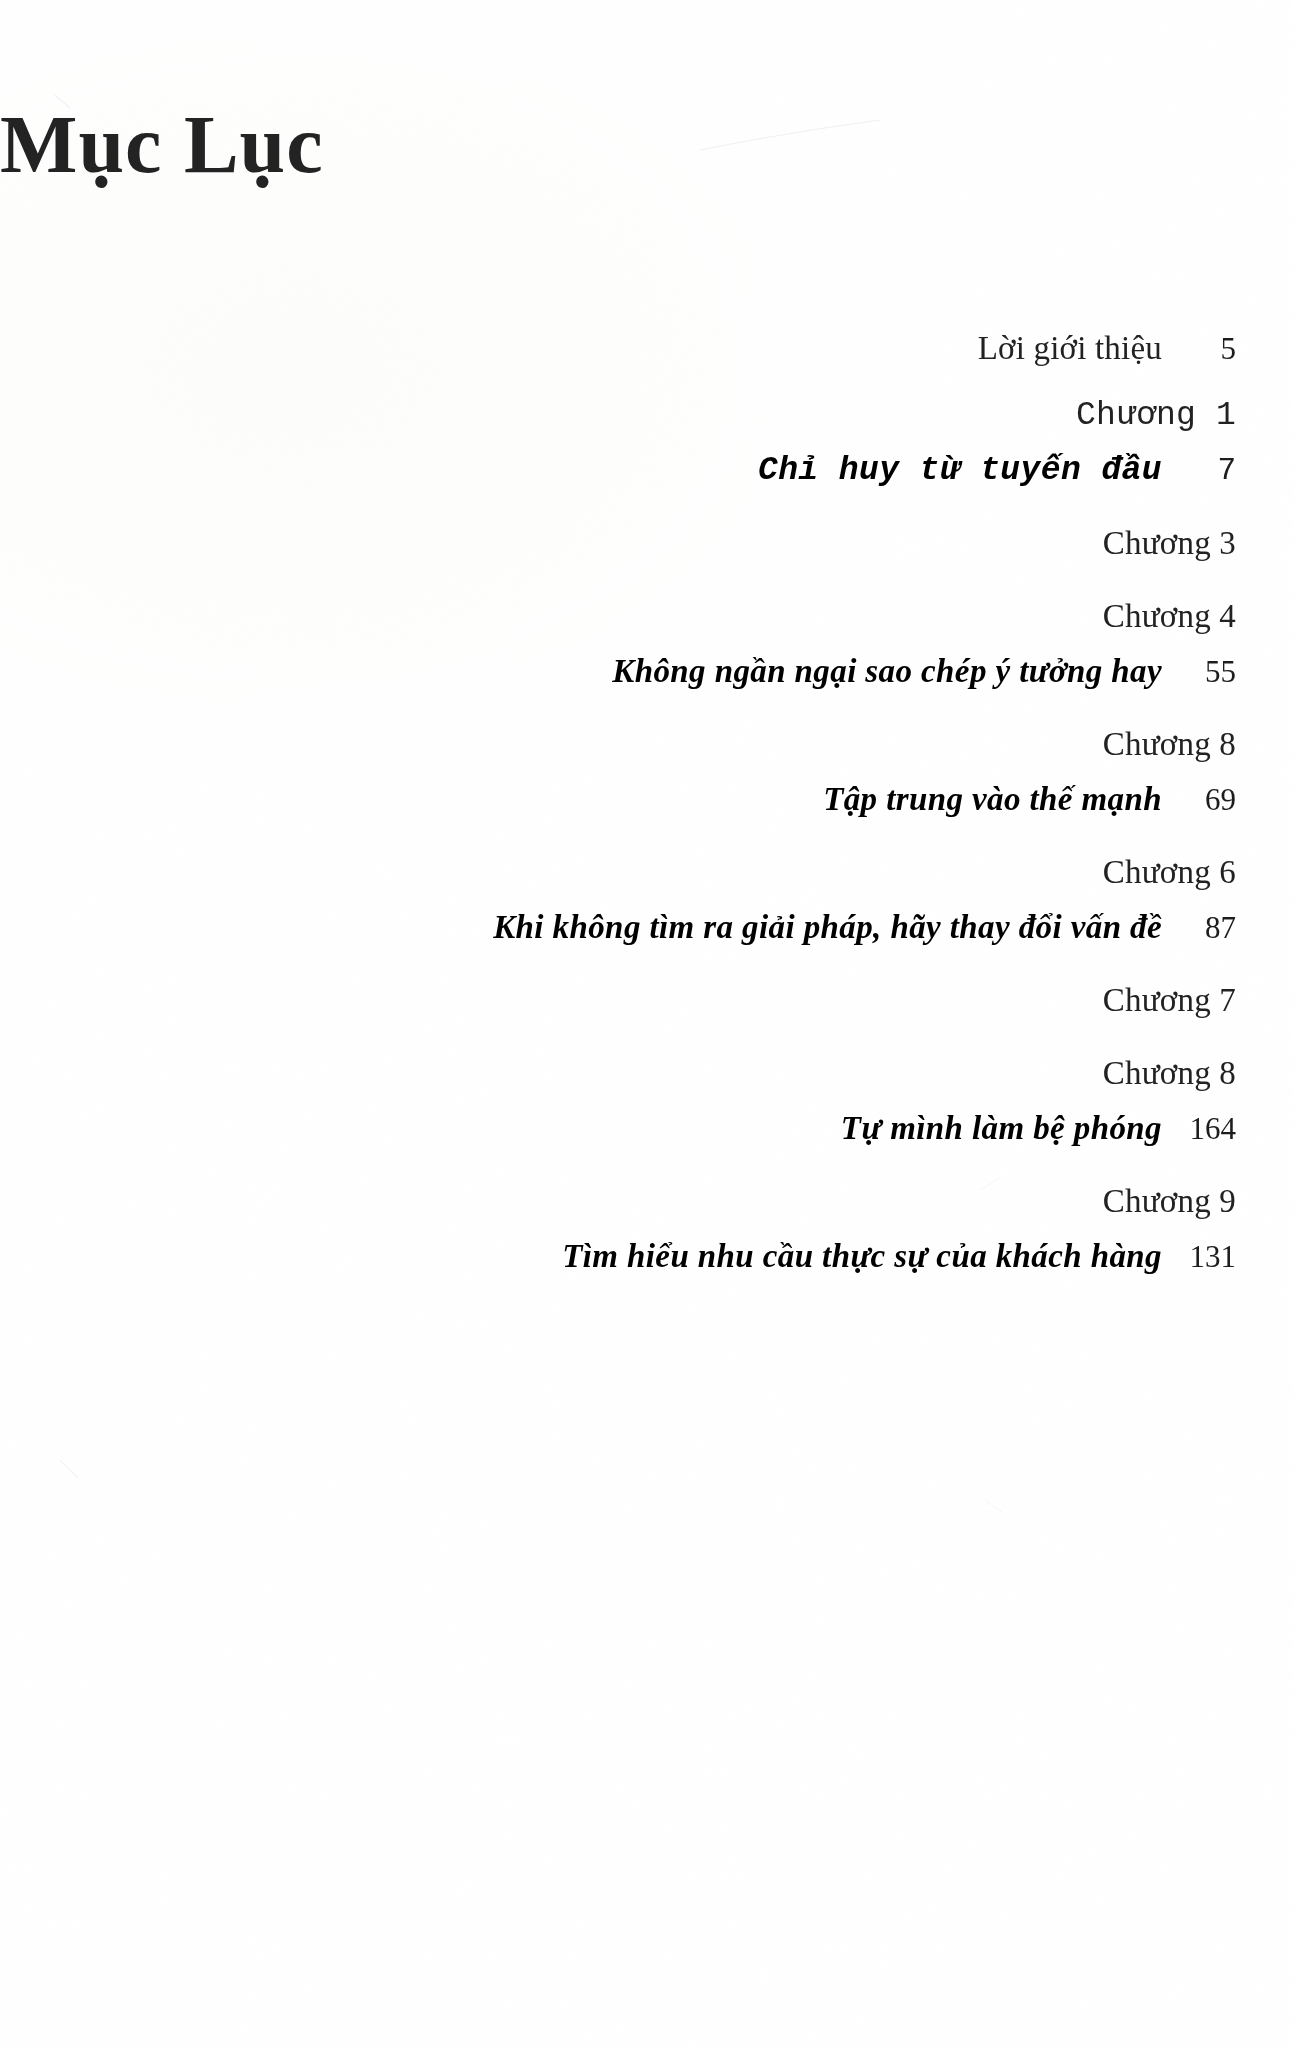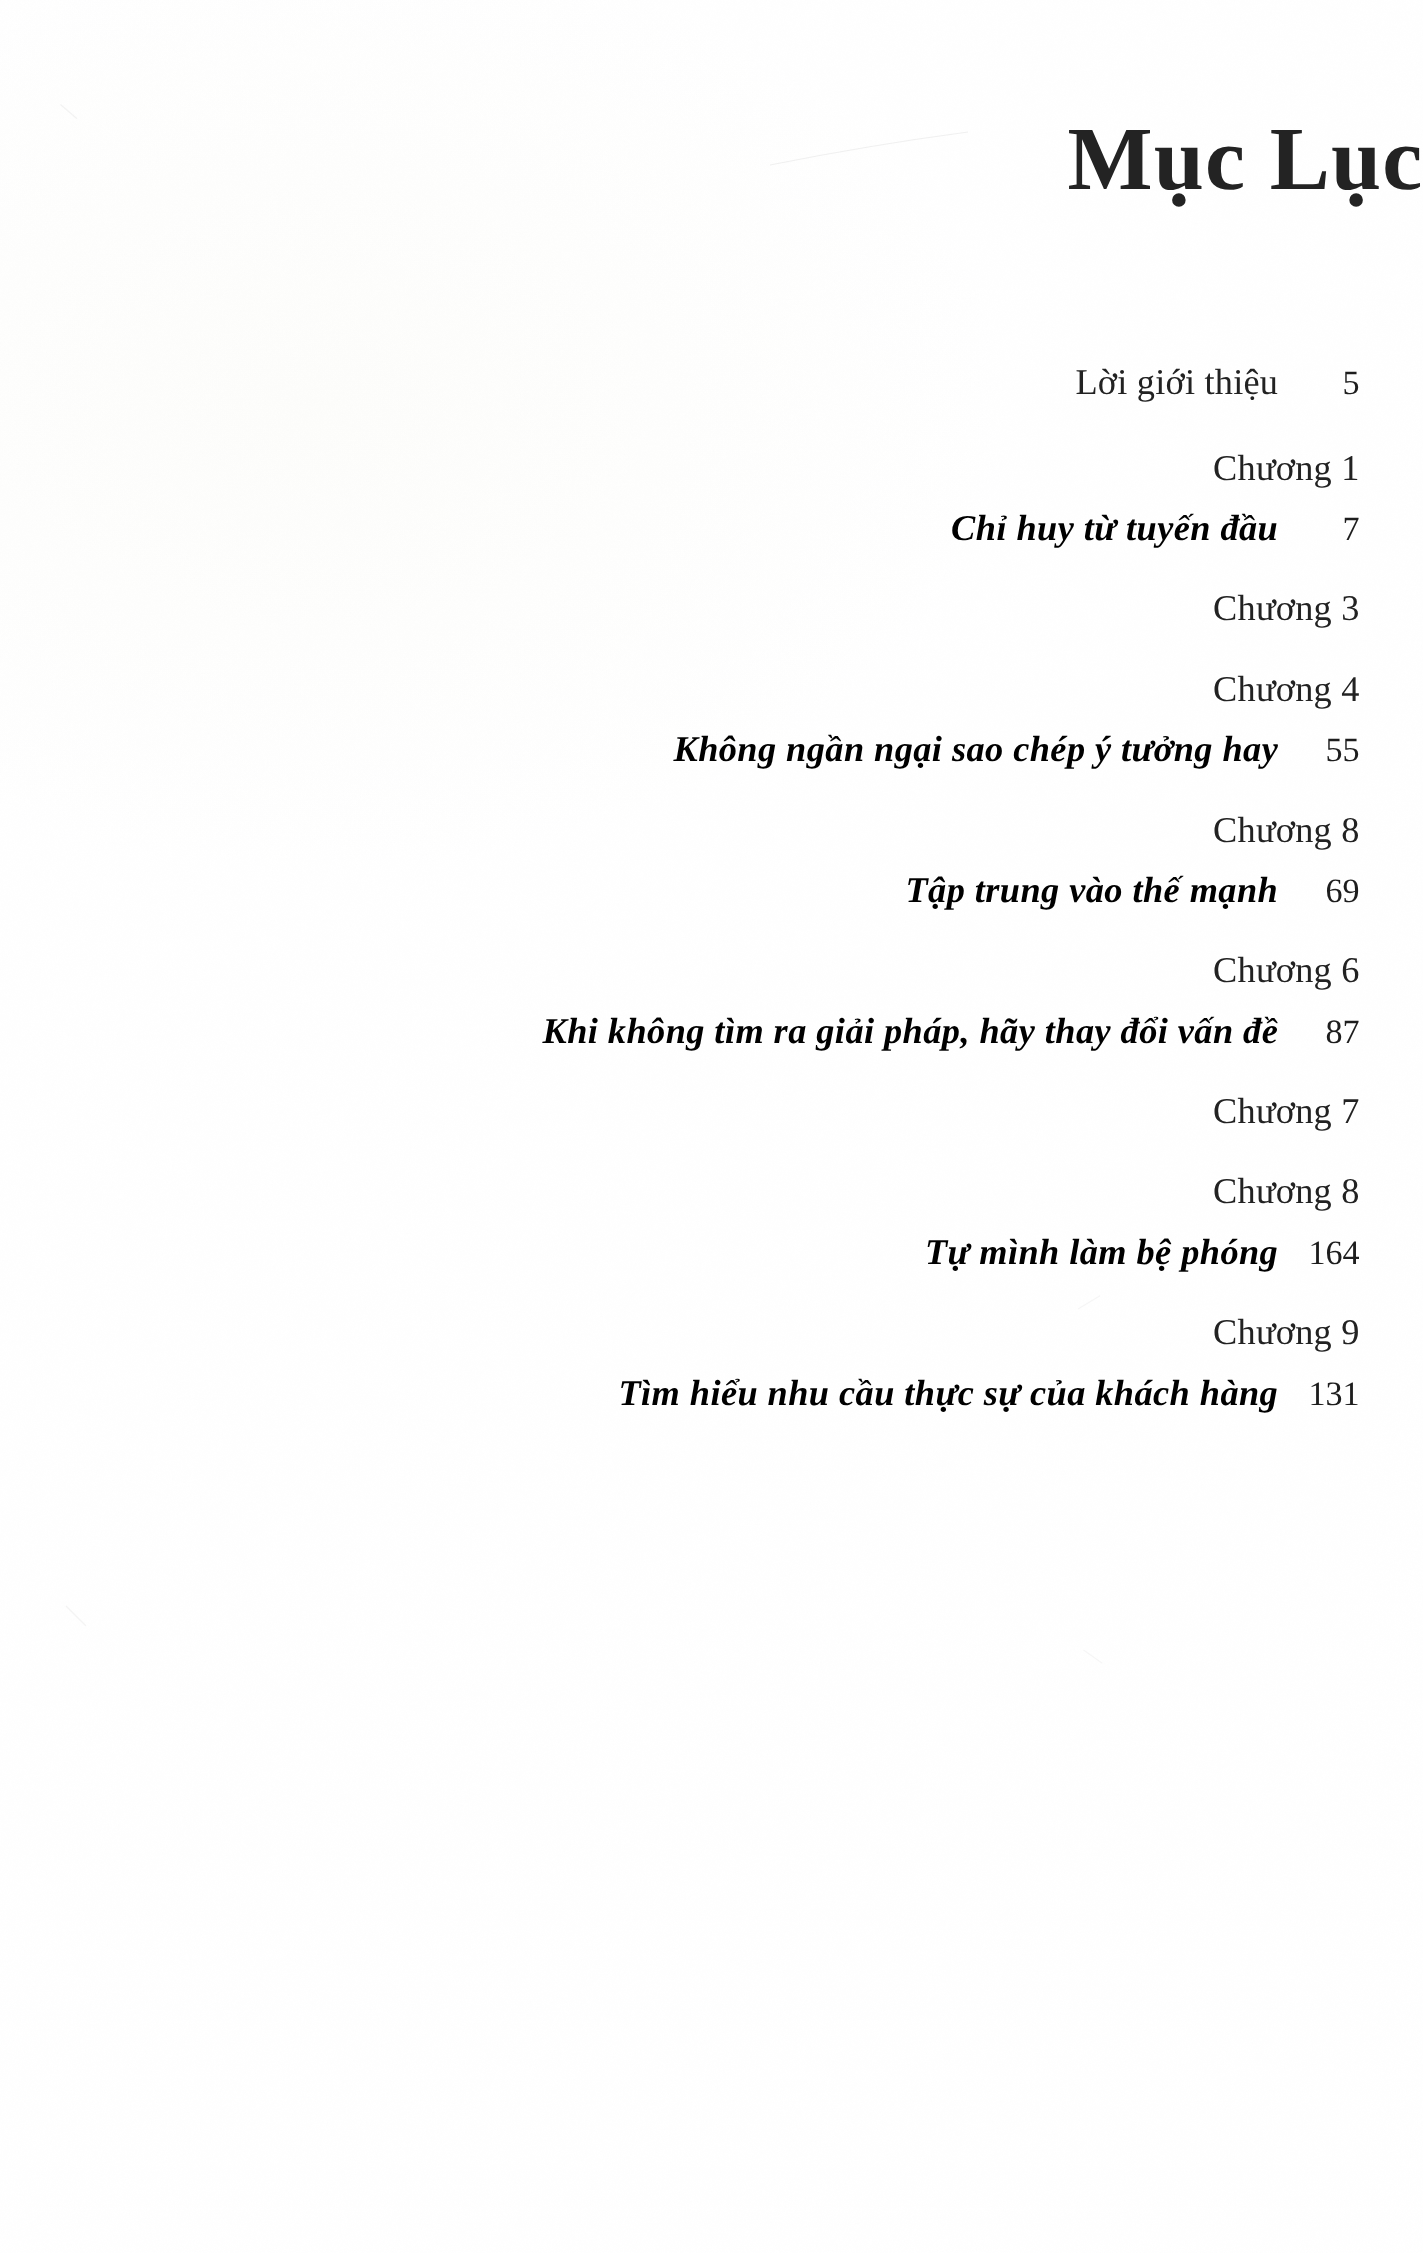--- a/index.html
+++ b/index.html
@@ -37,21 +37,21 @@
     position: absolute;
     inset: 0;
   }
 
   
   .toc-title {
     position: absolute;
     top: 104px;
     left: 0;
     width: 1294px;
-    text-align: right;
+    text-align: left;
     font-size: 82px;
     font-weight: bold;
     letter-spacing: 1px;
     color: #232323;
     font-family: "Liberation Serif", "DejaVu Serif", serif;
     line-height: 1;
   }
 
   
   .toc-list {
@@ -104,21 +104,21 @@
     font-weight: normal;
     color: #1d1d1d;
     text-align: right;
     min-width: 74px;
     white-space: nowrap;
   }
 
   
   .label-row { margin-bottom: 18px; }
   .toc-entry + .toc-entry { margin-top: 36px; }
-  .toc-entry.intro + .toc-entry { margin-top: 41px; }
+  .toc-entry.intro + .toc-entry { margin-top: 30px; font-family: Liberation Mono, monospace; }
 </style>
 </head>
 <body>
 
 <div class="page">
   <svg class="paper-noise" width="1294" height="2048" aria-hidden="true">
     <defs>
       <filter id="grain">
         <feTurbulence type="fractalNoise" baseFrequency="0.9" numOctaves="3" stitchTiles="stitch"></feTurbulence>
         <feColorMatrix type="saturate" values="0"></feColorMatrix>

